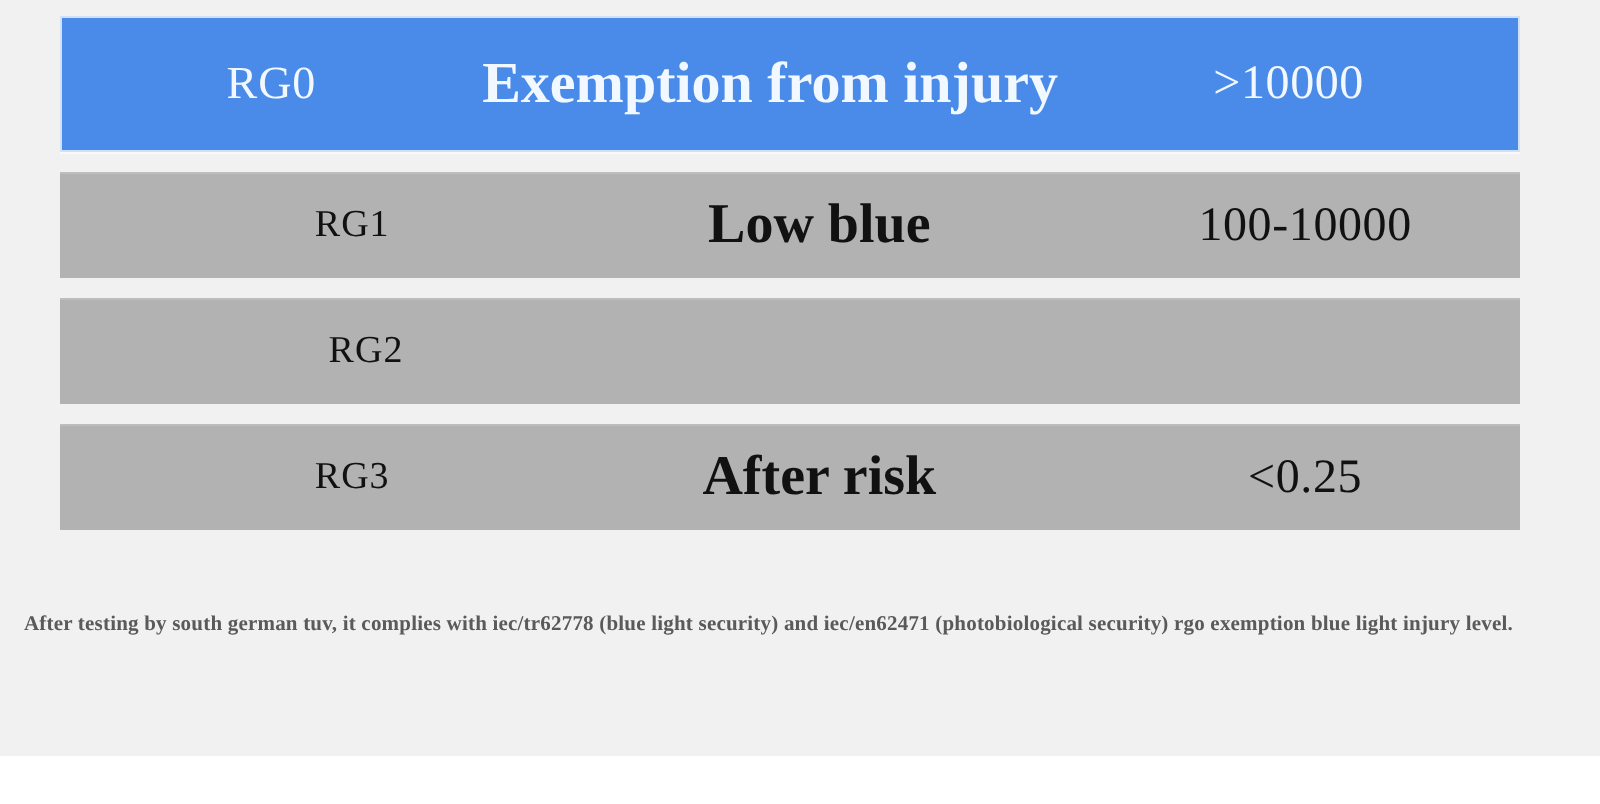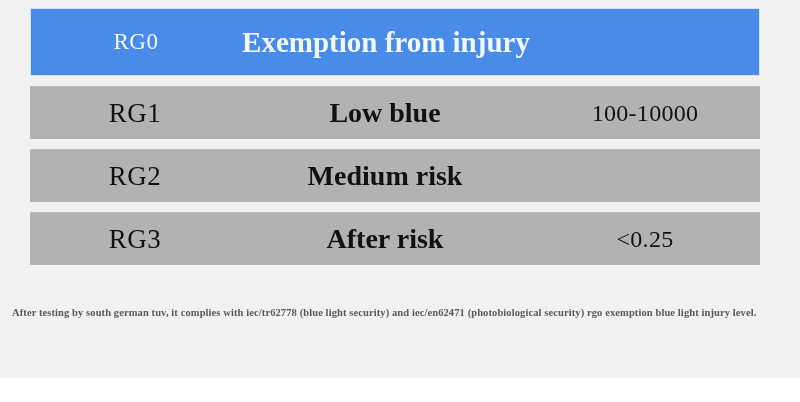--- a/index.html
+++ b/index.html
@@ -79,21 +79,22 @@
   }
   .rg0 .cell-desc {
     font-size: 29px;
   }
   .gray .cell-grade,
   .gray .cell-desc,
   .gray .cell-value {
     color: #111111;
   }
   .gray .cell-grade {
-    font-size: 27px;
+    font-size: 19px;
+    padding-left: 48px;
   }
   .footnote {
     position: absolute;
     left: 12px;
     top: 306px;
     width: 780px;
     font-size: 10.5px;
     font-weight: 700;
     color: #5a5a5a;
     letter-spacing: 0.1px;
@@ -106,31 +107,31 @@
 
 <div class="screen">
 
   <div class="panel">
 
     <div class="risk-table">
 
       <div class="risk-row rg0">
         <div class="cell-grade">RG0</div>
         <div class="cell-desc">Exemption from injury</div>
+        <div class="cell-value">&gt;10000</div>
       </div>
 
       <div class="risk-row gray">
         <div class="cell-grade">RG1</div>
         <div class="cell-desc">Low blue</div>
         <div class="cell-value">100-10000</div>
       </div>
 
       <div class="risk-row gray">
         <div class="cell-grade">RG2</div>
-        <div class="cell-desc">Medium risk</div>
       </div>
 
       <div class="risk-row gray">
         <div class="cell-grade">RG3</div>
         <div class="cell-desc">After risk</div>
         <div class="cell-value">&lt;0.25</div>
       </div>
 
     </div>
 

